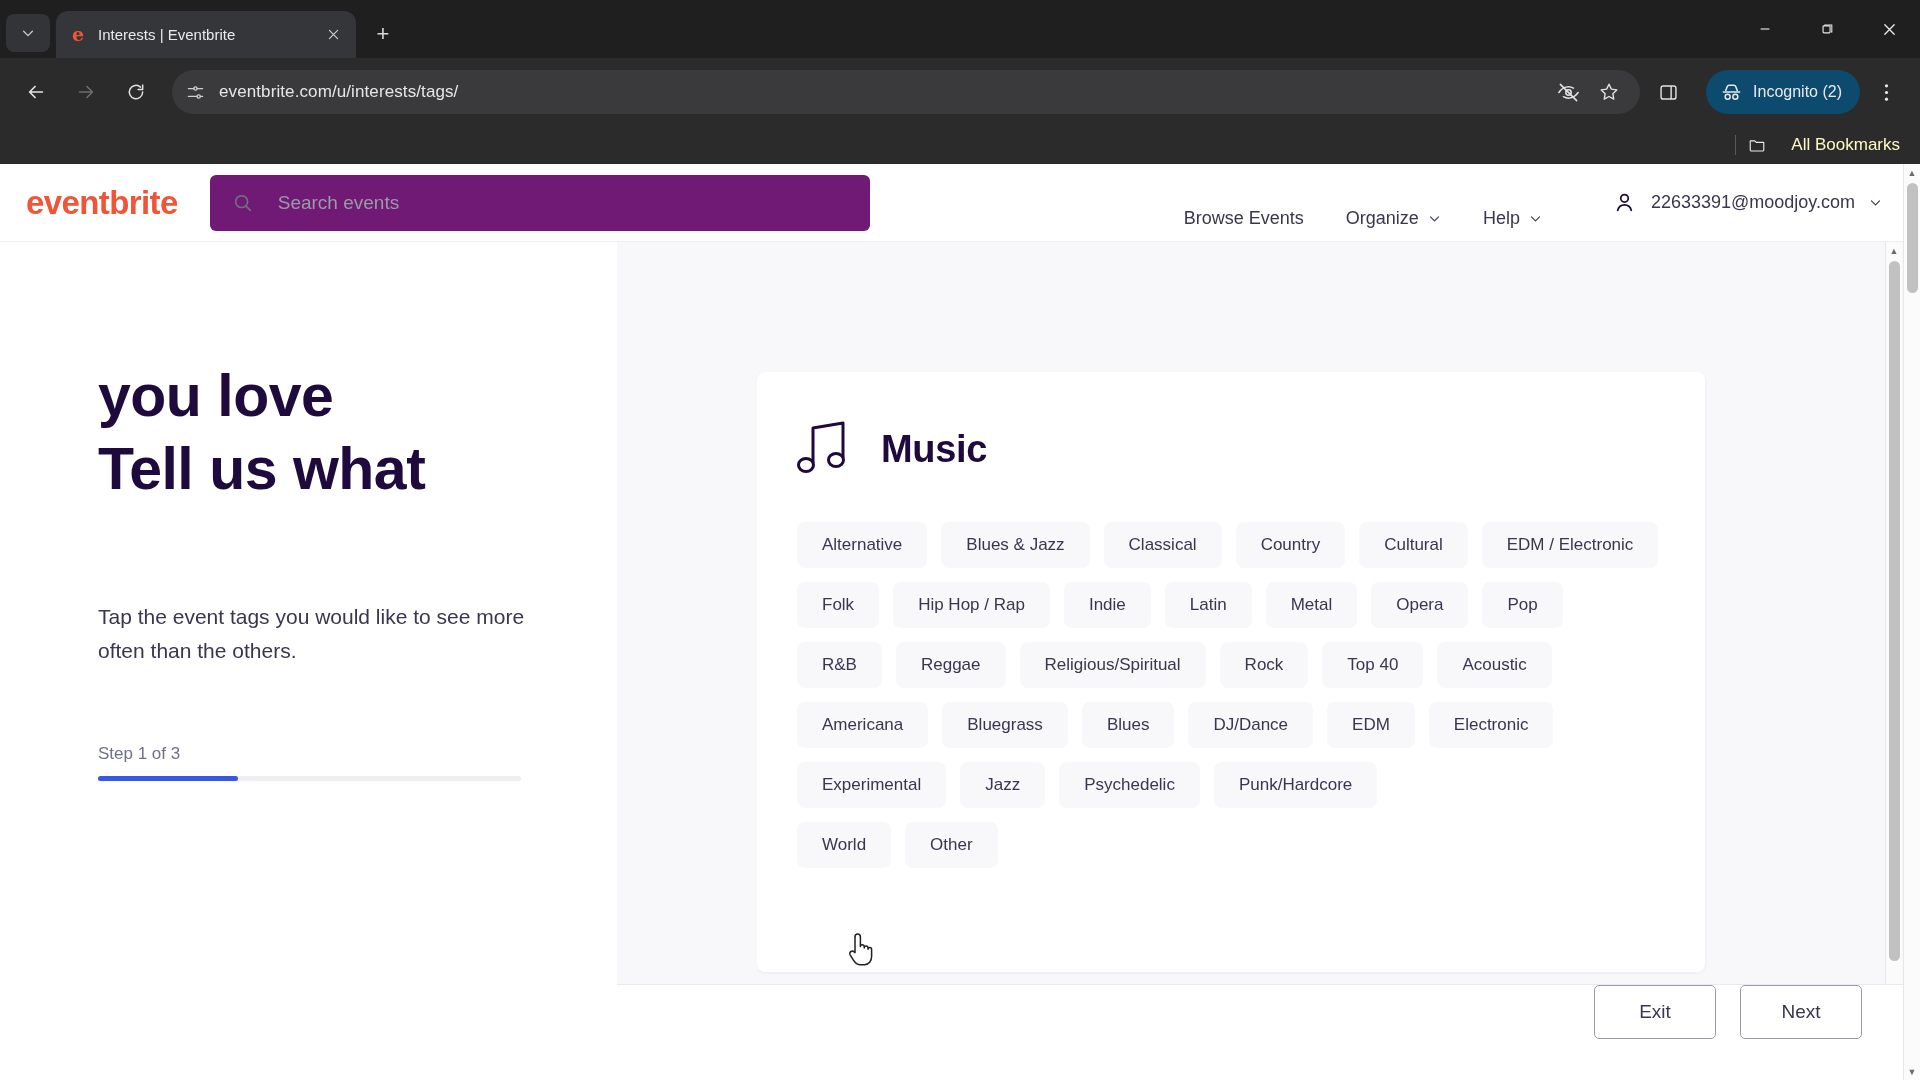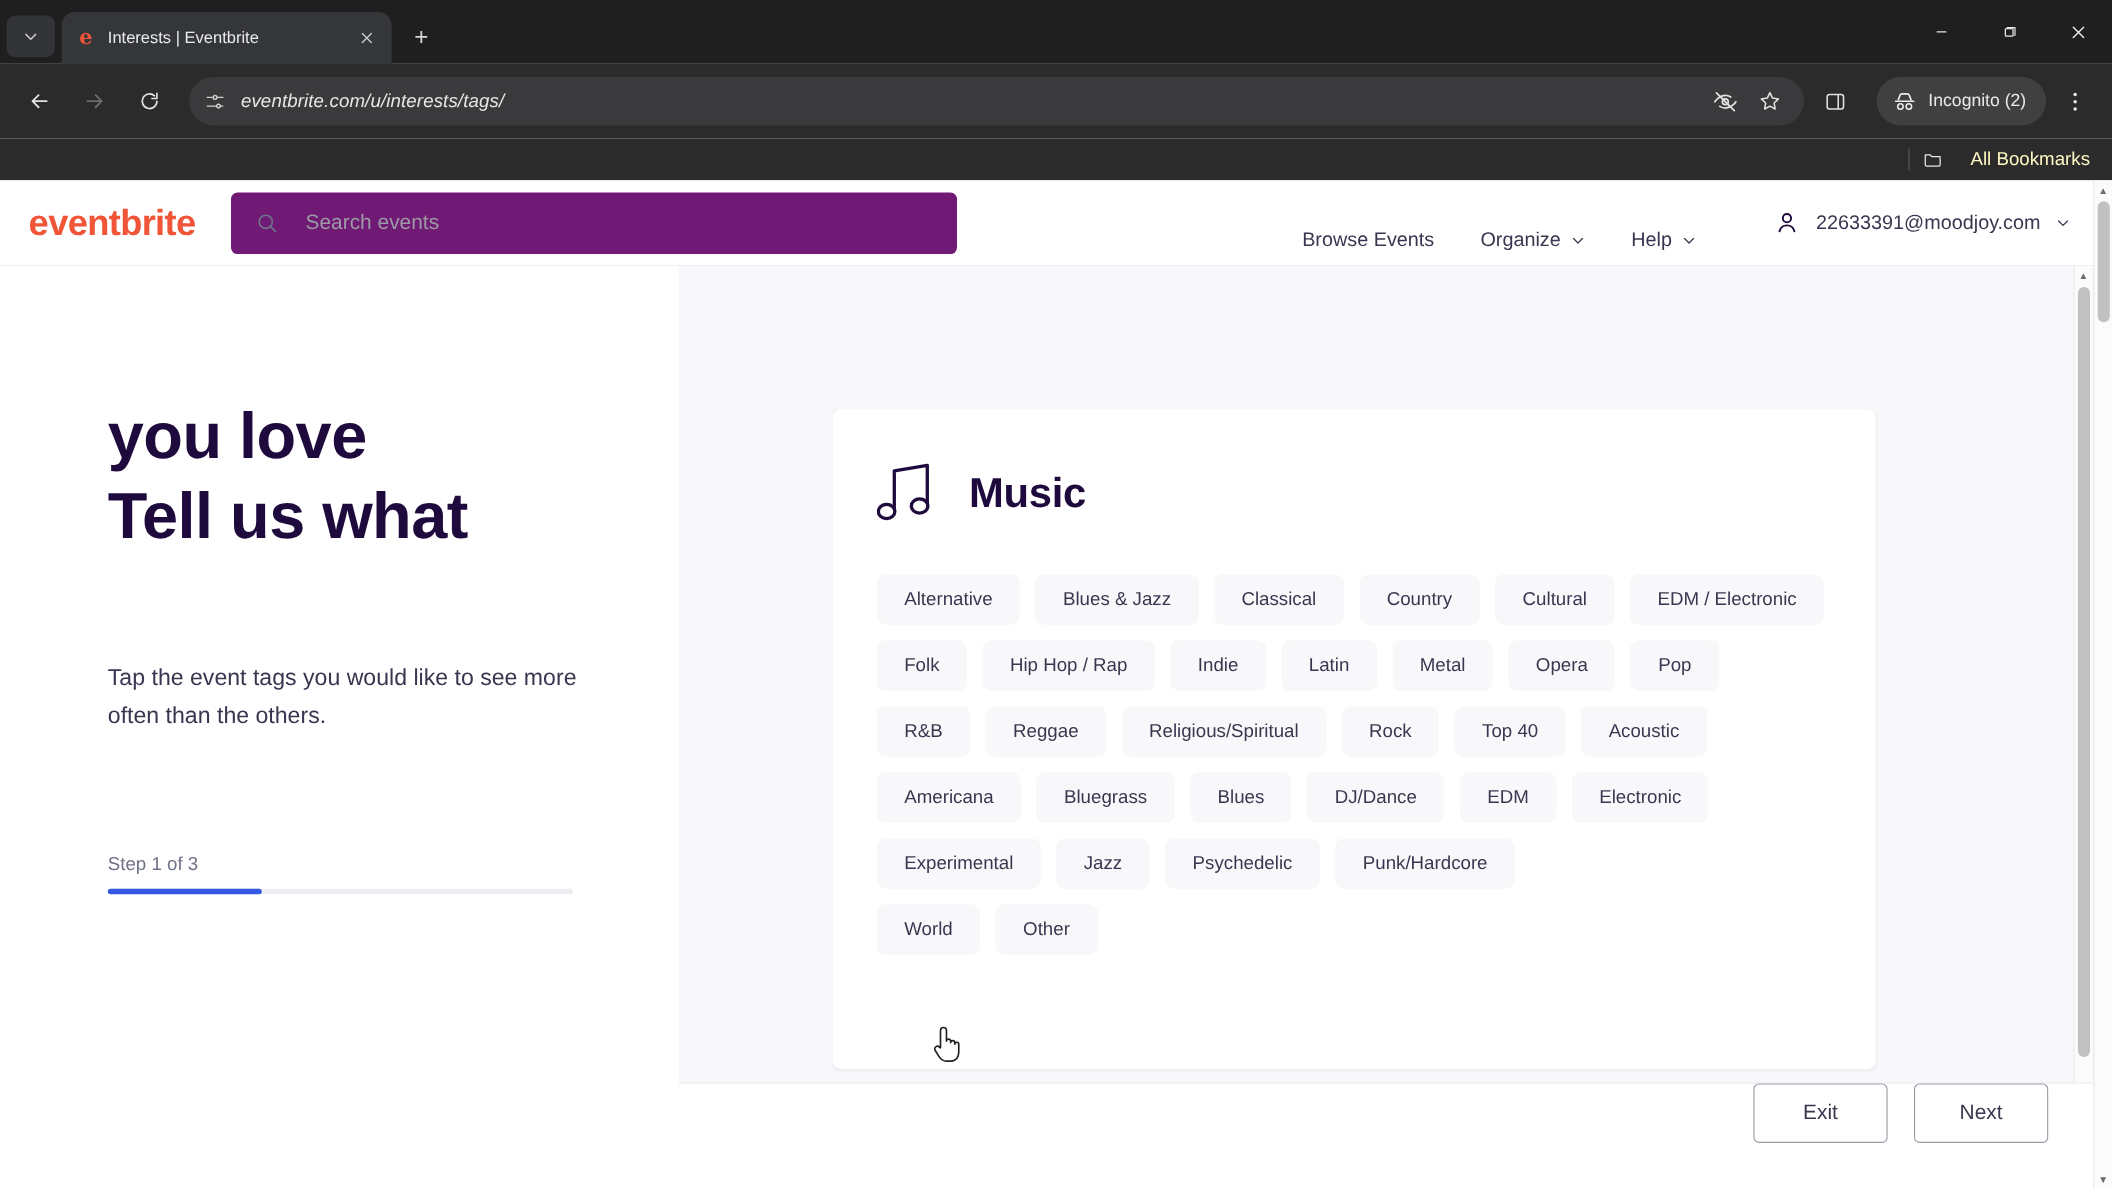--- a/index.html
+++ b/index.html
@@ -51,26 +51,26 @@
 
   .omnibar {
     height: 68px; background: #2b2b2b; display: flex; align-items: center;
     padding: 0 14px; gap: 6px;
   }
   .navbtn { width: 44px; height: 44px; border-radius: 50%; display:flex; align-items:center;
     justify-content:center; color:#e3e3e3; }
   .navbtn.disabled { color: #6d6d6d; }
   .urlbar {
     flex: 1; height: 44px; background: #3a3a3c; border-radius: 22px;
-    display: flex; align-items: center; padding: 0 14px; gap: 14px; margin-left: 8px; font-style: italic;
+    display: flex; align-items: center; padding: 0 14px; gap: 14px; margin-left: 8px;
   }
   .url-text { color: #e6e6e6; font-size: 17px; letter-spacing: .1px; flex: 1; }
   .urlbar-icons { display:flex; align-items:center; gap: 18px; padding-right: 6px; }
   .chip-incognito {
-    height: 44px; border-radius: 22px; background: #404040; display: flex; align-items: center;
+    height: 44px; border-radius: 22px; background: #0c4a6e; display: flex; align-items: center;
     gap: 10px; padding: 0 18px 0 14px; color: #e8eaed; font-size: 16px; margin-left: 10px;
   }
   .kebab { width: 40px; height: 44px; display:flex; align-items:center; justify-content:center; color:#e8eaed;}
 
   .bookmarkbar {
     height: 38px; background: #2b2b2b; display:flex; align-items:center;
     justify-content:flex-end; padding-right: 20px; gap: 12px;
   }
   .bm-div { width: 1px; height: 20px; background:#5a5a5c; }
   .bm-all { display:flex; align-items:center; gap:25px; color:#fef9c3; font-size: 17px; }
@@ -97,21 +97,21 @@
   .acct-mail { color:#39364f; font-size: 18px; }
 
   .content { position: relative; height: 838px; display:flex; }
 
   .left-pane { width: 617px; background:#fff; padding: 118px 0 0 98px; }
   .headline {
     color:#1e0a3c; font-size: 59px; line-height: 1.24; font-weight: 700;
     letter-spacing:-0.5px; max-width: 430px;
   }
   .subtext { margin-top: 94px; color:#39364f; font-size: 21px; line-height: 1.6; max-width: 430px; }
-  .steps { margin-top: 108px; width: 423px; }
+  .steps { margin-top: 76px; width: 423px; }
   .step-label { color:#6f7287; font-size: 17px; }
   .progress-track { margin-top: 12px; height: 5px; background:#eeedf2; border-radius: 3px; }
   .progress-fill { height: 5px; width: 33.3%; background:#3659e3; border-radius: 3px; }
 
   .right-pane { flex: 1; background:#f8f7fa; position: relative; }
   .card-scroll { position:absolute; left: 140px; top: 130px; right: 34px; bottom: 15px; overflow:hidden; }
   .card {
     background:#fff; border-radius: 8px; width: 948px; min-height: 600px;
     padding: 48px 40px 30px 40px; box-shadow: 0 1px 4px rgba(30,10,60,0.06);
   }

